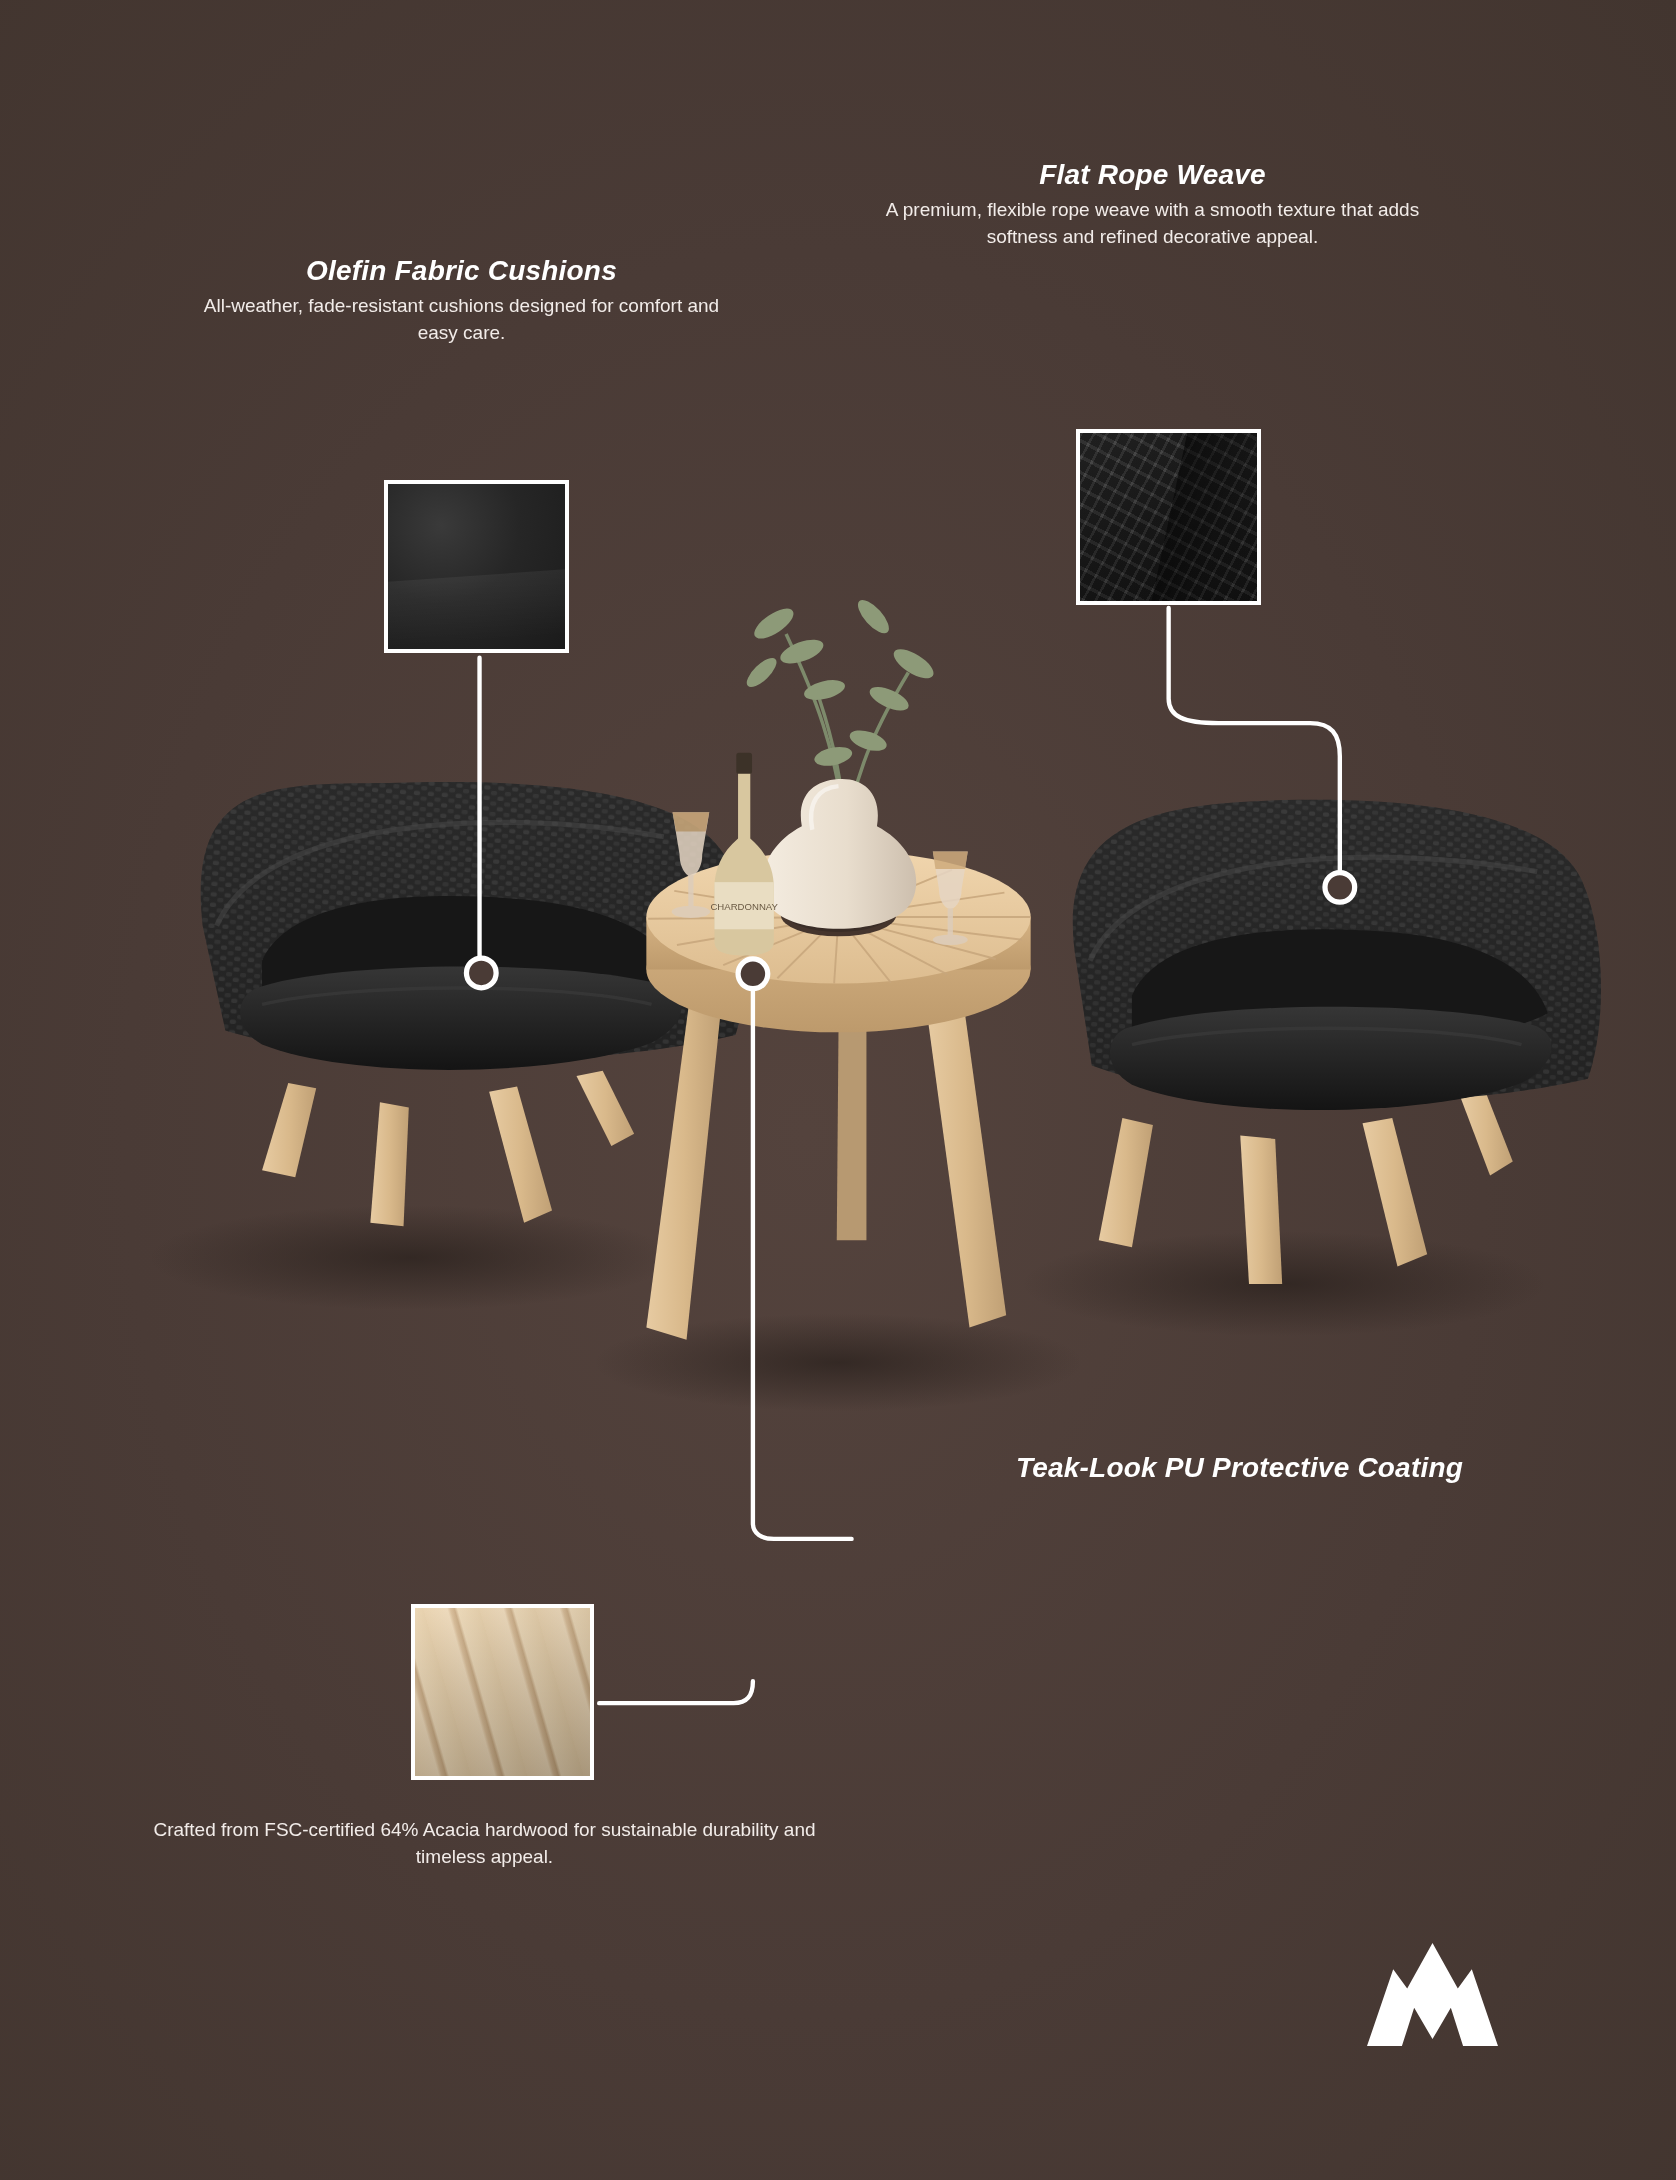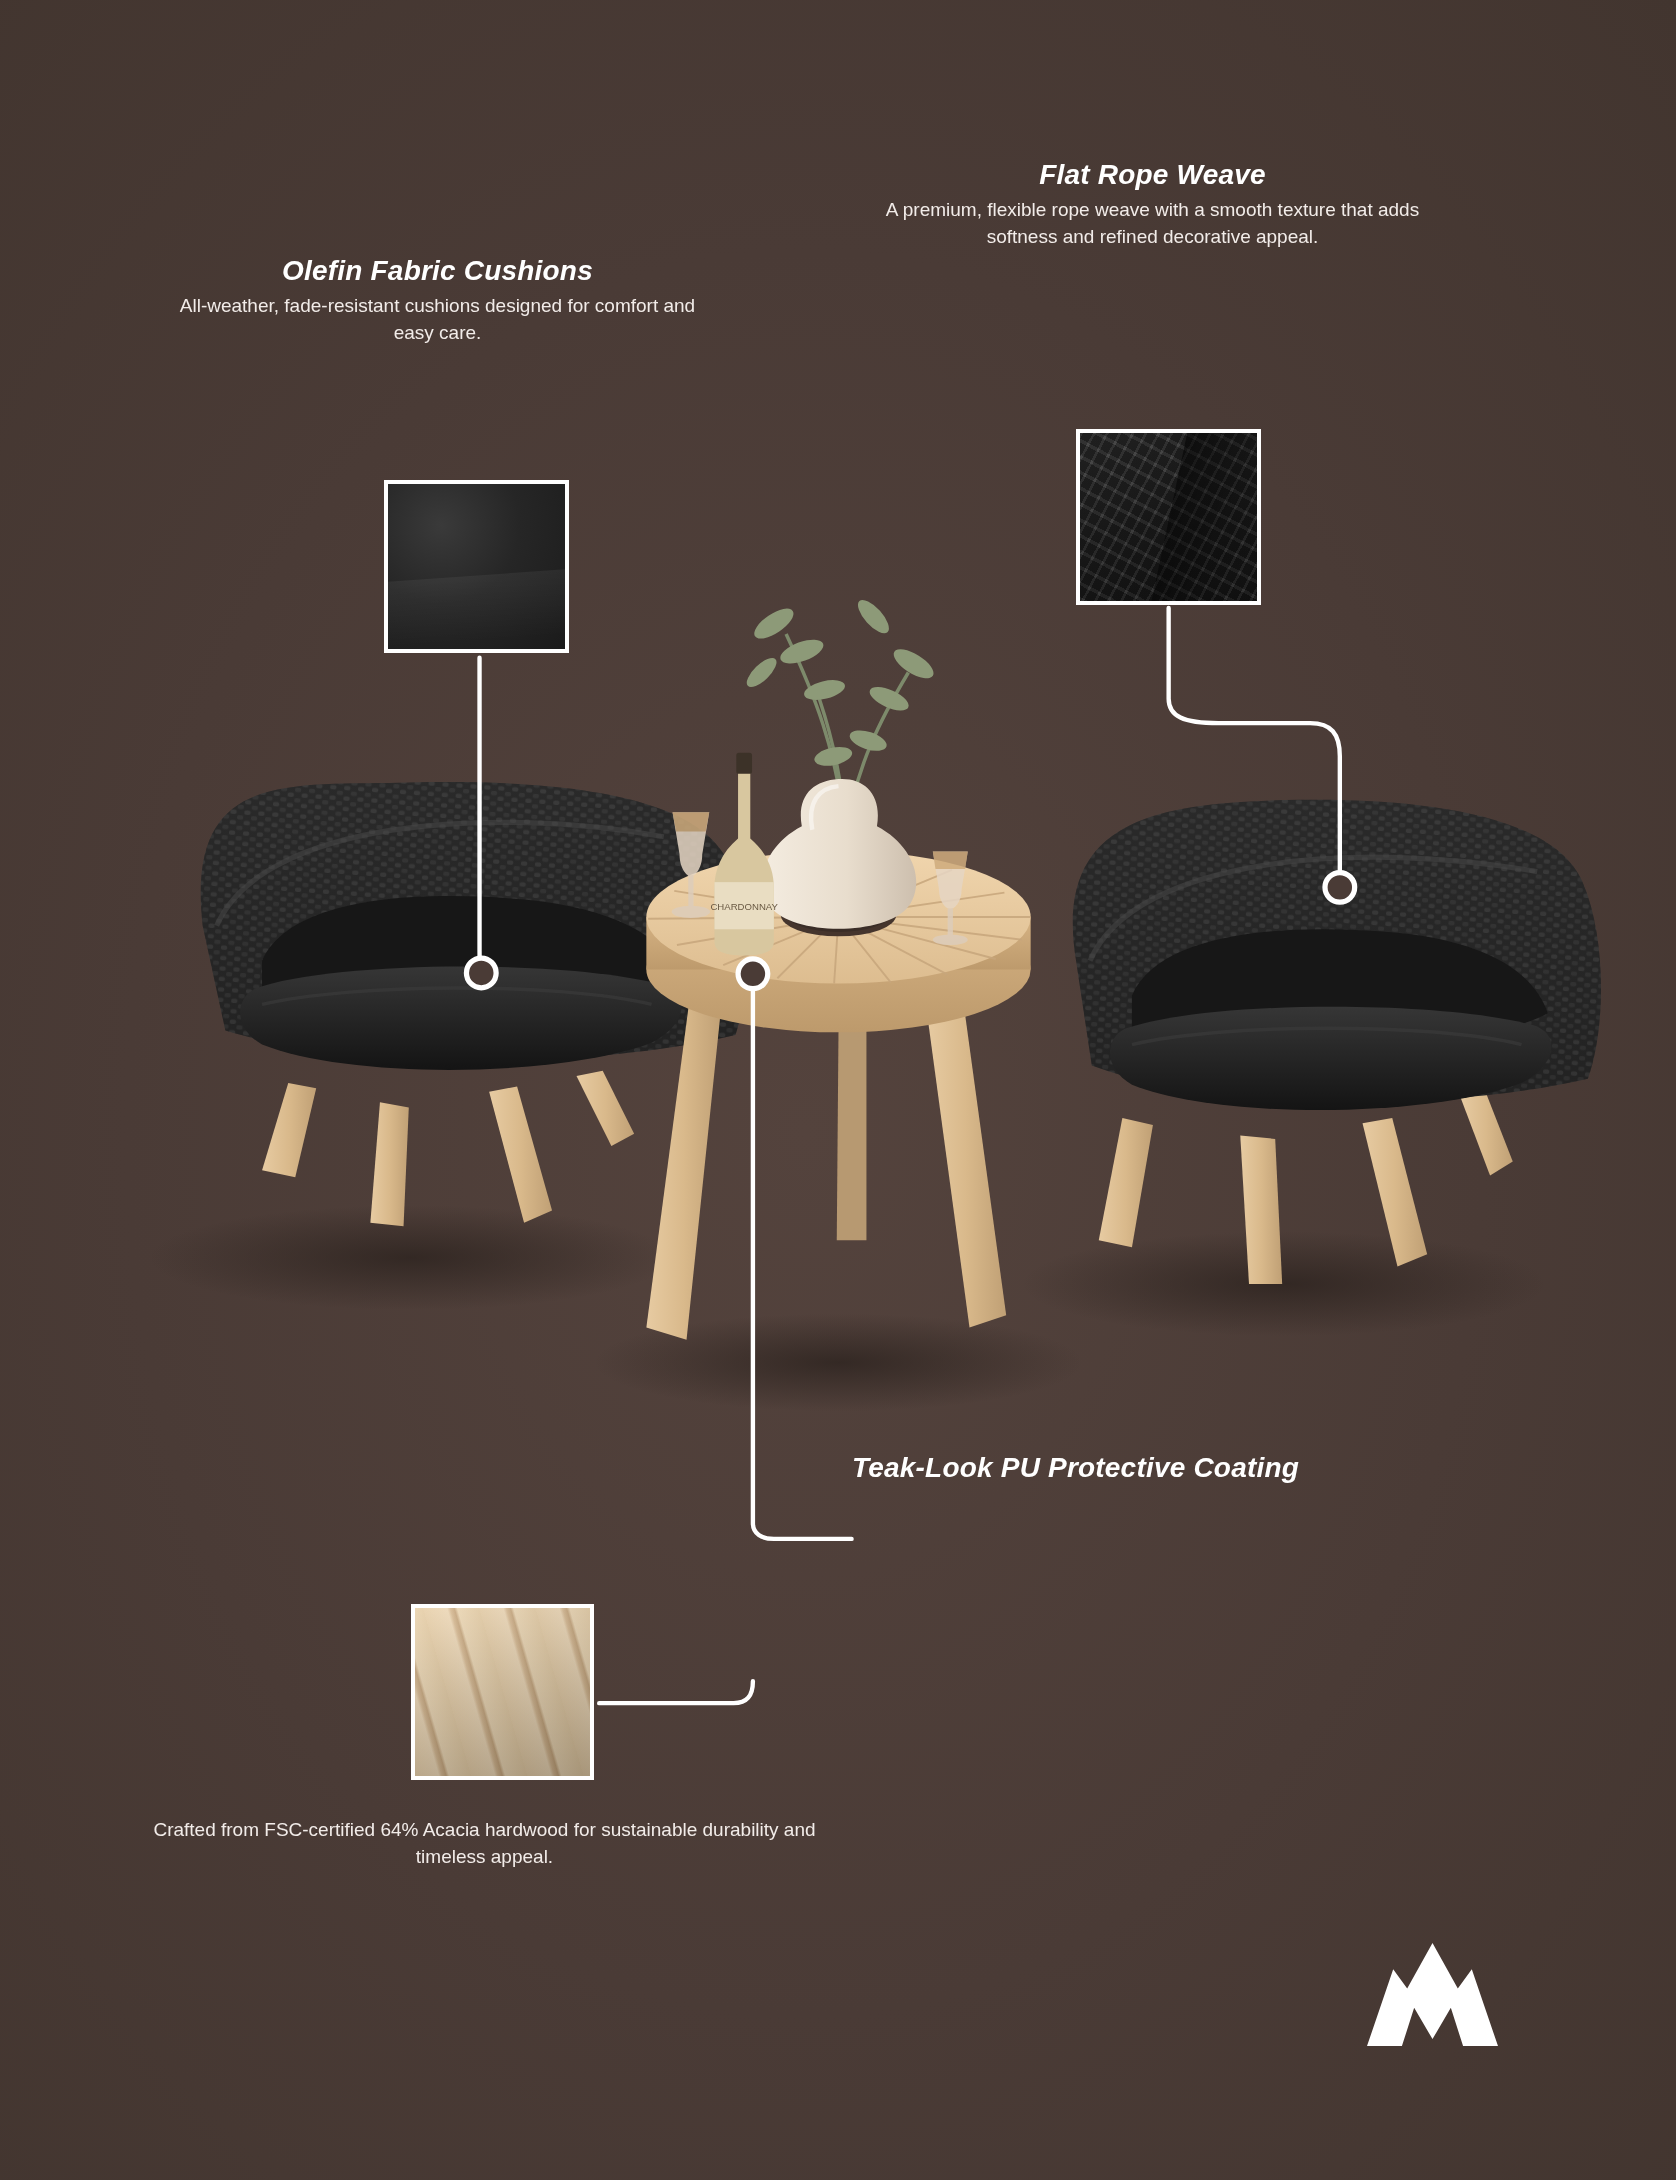--- a/index.html
+++ b/index.html
@@ -27,23 +27,23 @@
     line-height: 1.25;
     font-style: italic;
   }
   .callout .desc {
     font-size: 19px;
     line-height: 1.42;
     color: #f2ece9;
     font-weight: 400;
   }
 
-  #callout-cushions { left: 158px; top: 253px; width: 559px; }
+  #callout-cushions { left: 182px; top: 253px; width: 559px; }
   #callout-rope     { left: 873px; top: 157px; width: 559px; }
-  #callout-pu       { left: 852px; top: 1450px; width: 611px; text-align: left; }
+  #callout-pu       { left: 852px; top: 1450px; width: 611px; text-align: right; }
   #callout-wood     { left: 131px; top: 1817px; width: 707px; }
 
   
   .swatch {
     position: absolute;
     border: 4.4px solid #ffffff;
     overflow: hidden;
     background: #1c1c1c;
   }
   #swatch-cushion { left: 384px; top: 480px; width: 185px; height: 173px; }

